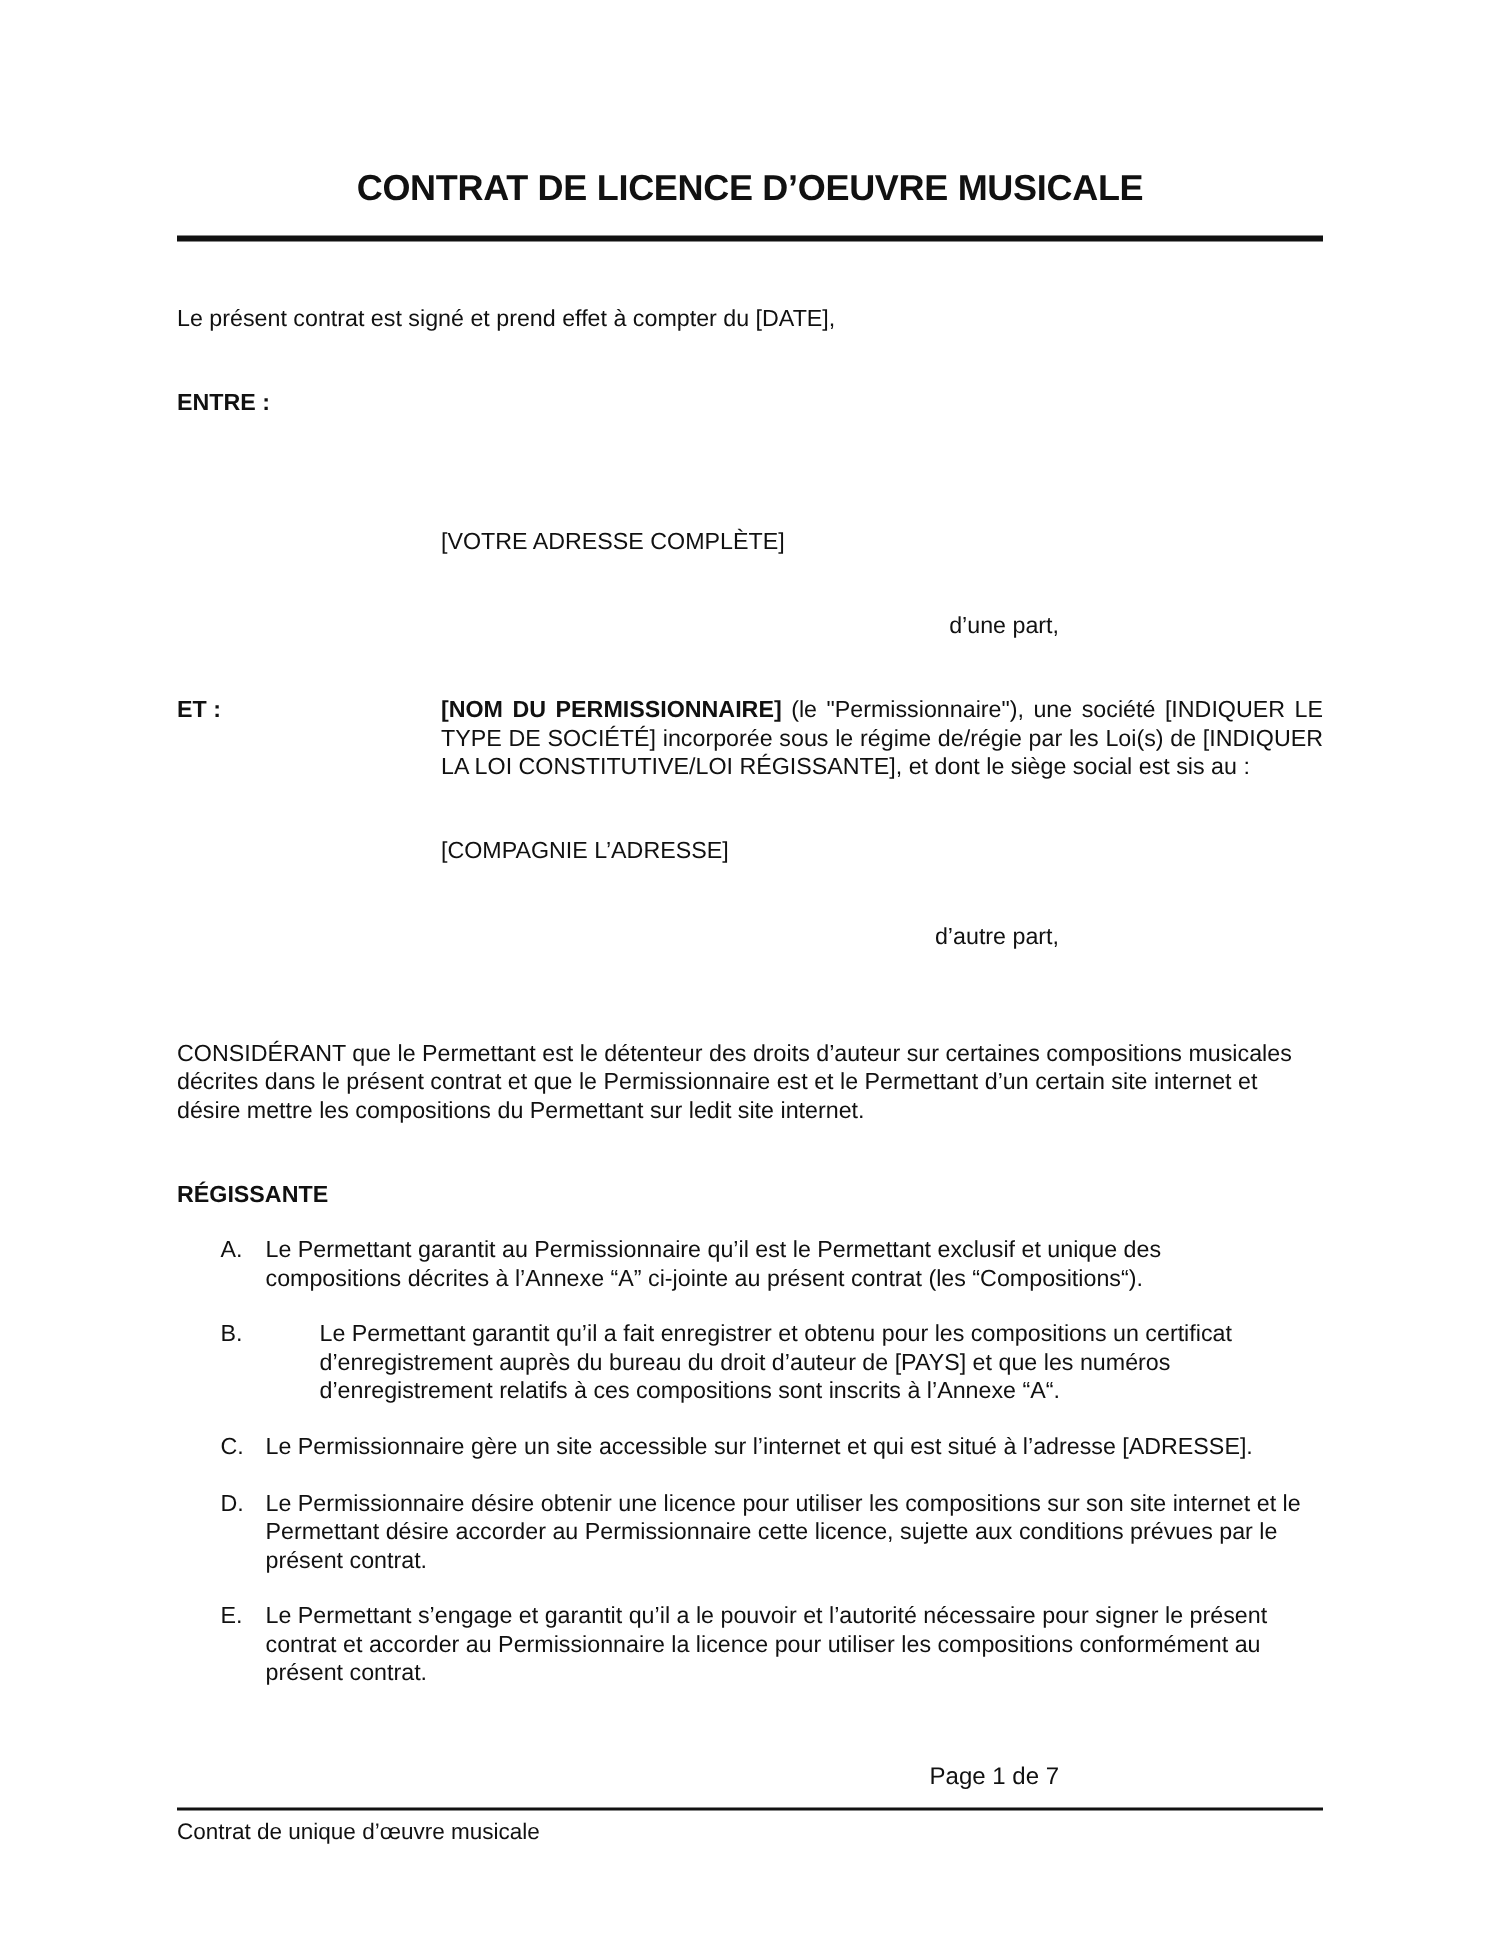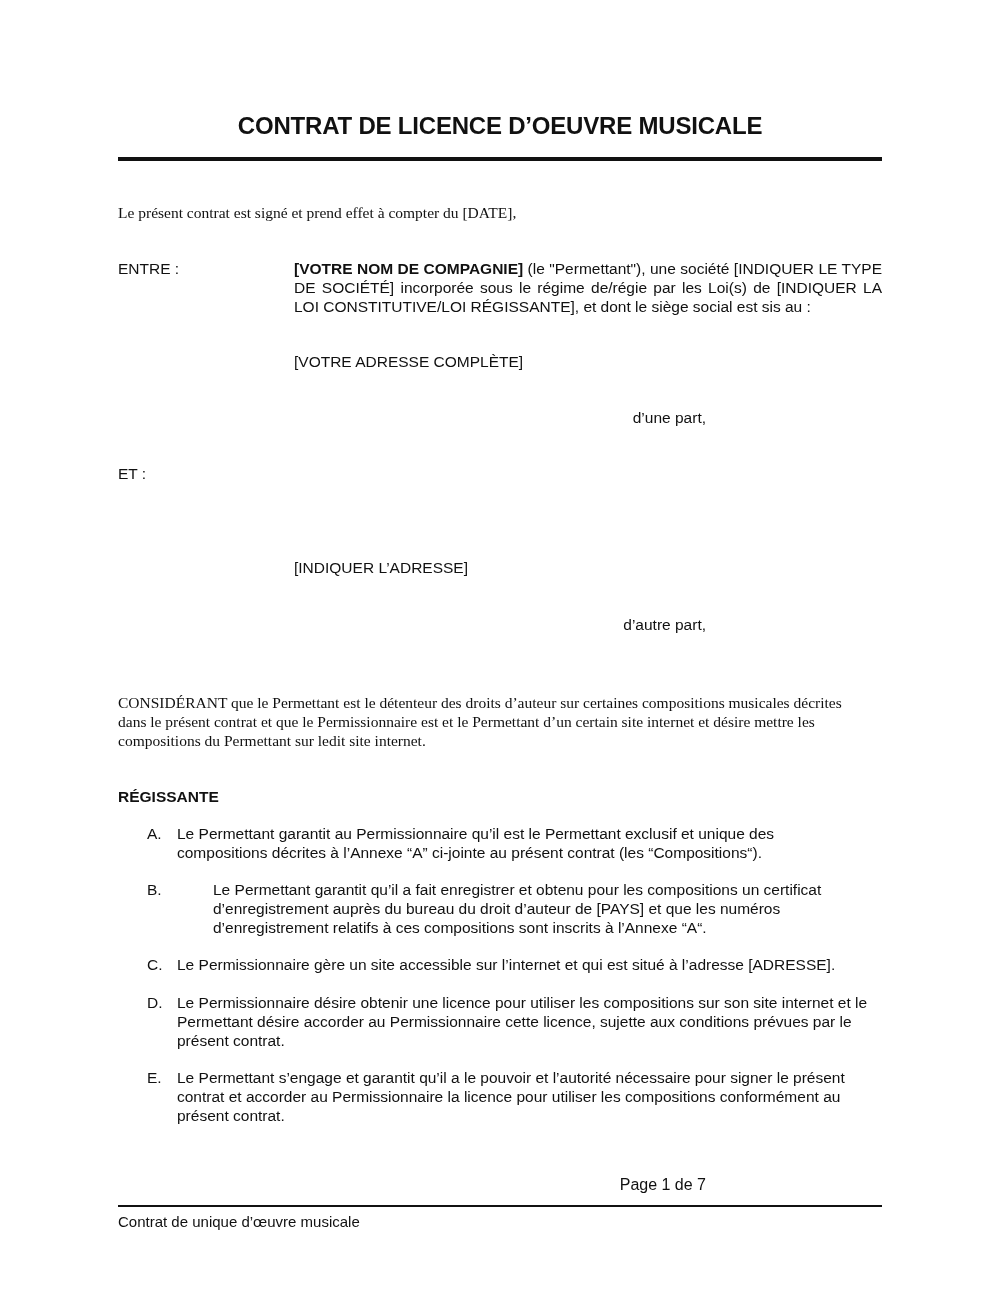--- a/index.html
+++ b/index.html
@@ -10,22 +10,22 @@
   }
   .page { position: absolute; left: 0; top: 0; width: 824px; height: 1290px; }
   .title {
     position: absolute; left: 118px; width: 764px; top: 112px;
     text-align: center; font-weight: bold; font-size: 24px; letter-spacing: -0.2px;
   }
   .title-rule {
     position: absolute; left: 118px; width: 764px; top: 157px; height: 0;
     border-top: 4px solid #111;
   }
-  .p { position: absolute; left: 118px; width: 764px; line-height: 19px; font-family: Liberation Serif, serif; }
-  .label { position: absolute; left: 118px; font-weight: normal; line-height: 19px; }
+  .p { position: absolute; left: 118px; width: 764px; line-height: 19px; }
+  .label { position: absolute; left: 118px; font-weight: bold; line-height: 19px; }
   .party { position: absolute; left: 294px; width: 588px; line-height: 19px; text-align: justify; }
   .party b { font-weight: bold; }
   .addr { position: absolute; left: 294px; line-height: 19px; }
   .right { position: absolute; right: 118px; line-height: 19px; text-align: center; }
   .heading { position: absolute; left: 118px; font-weight: bold; line-height: 19px; }
   .item { position: absolute; left: 147px; width: 735px; line-height: 19px; display: flex; }
   .item .letter { width: 30px; flex: none; }
   .item .text { flex: 1; }
   .footer-rule {
     position: absolute; left: 118px; width: 764px; top: 1205px; height: 0;
@@ -37,28 +37,28 @@
 </head>
 <body>
 
 <div class="page">
   <div class="title">CONTRAT DE LICENCE D’OEUVRE MUSICALE</div>
   <div class="title-rule"></div>
 
   <div class="p" style="top:203px;">Le présent contrat est signé et prend effet à compter du [DATE],</div>
 
   <div class="label" style="top:259px;">ENTRE :</div>
-  <div class="party" style="top:259px;">
-    <b>[VOTRE NOM DE COMPAGNIE]</b><span> (le "Permettant"), une société [INDIQUER LE TYPE DE SOCIÉTÉ] incorporée sous le régime de/régie par les Loi(s) de [INDIQUER LA LOI CONSTITUTIVE/LOI RÉGISSANTE], et dont le siège social est sis au :</span>
-  </div>
   <div class="addr" style="top:352px;">[VOTRE ADRESSE COMPLÈTE]</div>
   <div class="right" style="top:408px;">d’une part,</div>
 
   <div class="label" style="top:464px;">ET :</div>
-  <div class="addr" style="top:558px;">[INDIQUER L’ADRESSE]</div>
+  <div class="party" style="top:464px;">
+    <b>[NOM DU PERMISSIONNAIRE]</b><span> (le "Permissionnaire"), une société [INDIQUER LE TYPE DE SOCIÉTÉ] incorporée sous le régime de/régie par les Loi(s) de [INDIQUER LA LOI CONSTITUTIVE/LOI RÉGISSANTE], et dont le siège social est sis au :</span>
+  </div>
+  <div class="addr" style="top:558px;">[COMPAGNIE L’ADRESSE]</div>
   <div class="right" style="top:615px;">d’autre part,</div>
 
   <div class="p" style="top:693px; width:746px;">CONSIDÉRANT que le Permettant est le détenteur des droits d’auteur sur certaines compositions musicales décrites dans le présent contrat et que le Permissionnaire est et le Permettant d’un certain site internet et désire mettre les compositions du Permettant sur ledit site internet.</div>
 
   <div class="heading" style="top:787px;">RÉGISSANTE</div>
 
   <div class="item" style="top:824px;">
     <span class="letter">A.</span>
     <span class="text" style="padding-right:40px;">Le Permettant garantit au Permissionnaire qu’il est le Permettant exclusif et unique des compositions décrites à l’Annexe “A” ci-jointe au présent contrat (les “Compositions“).</span>
   </div>

